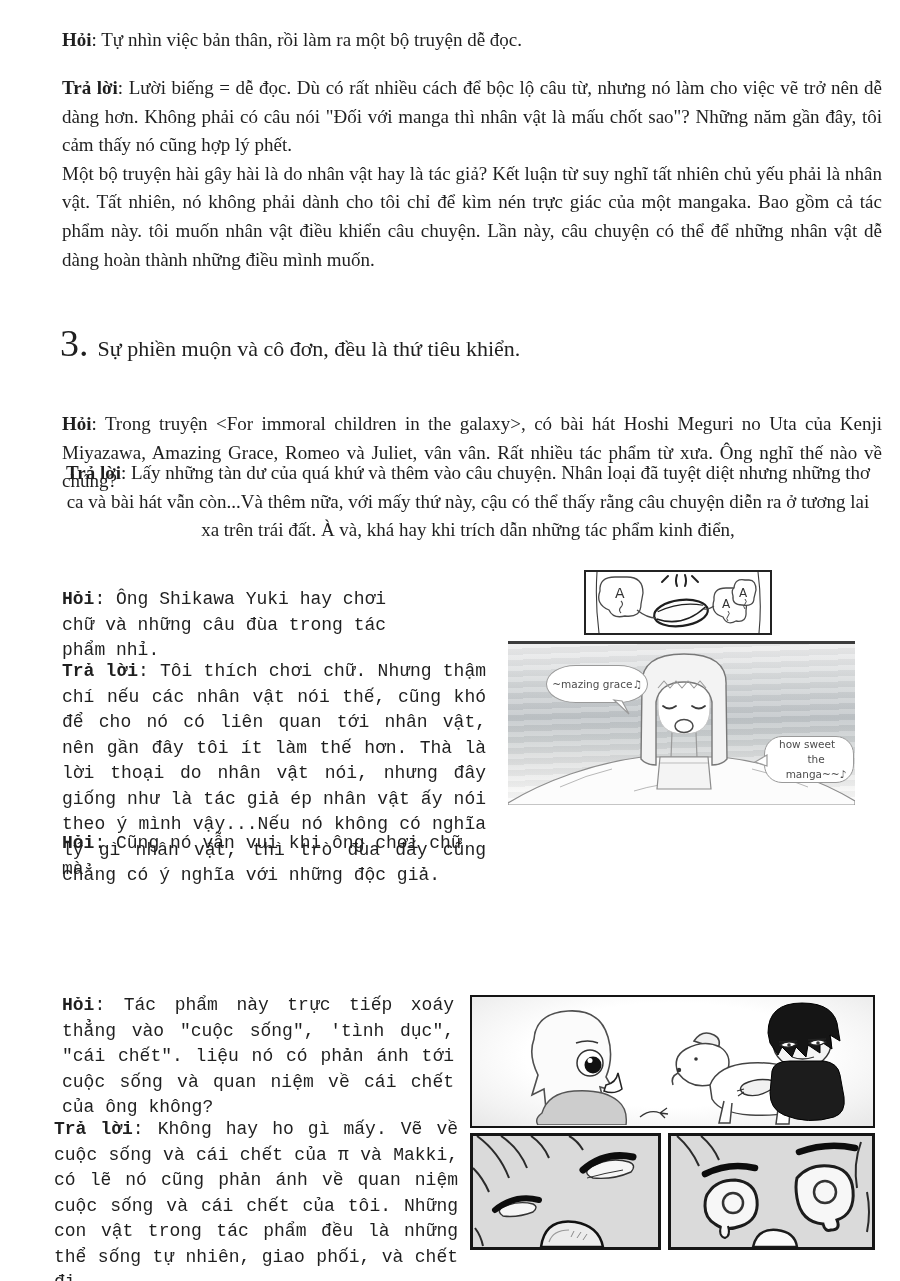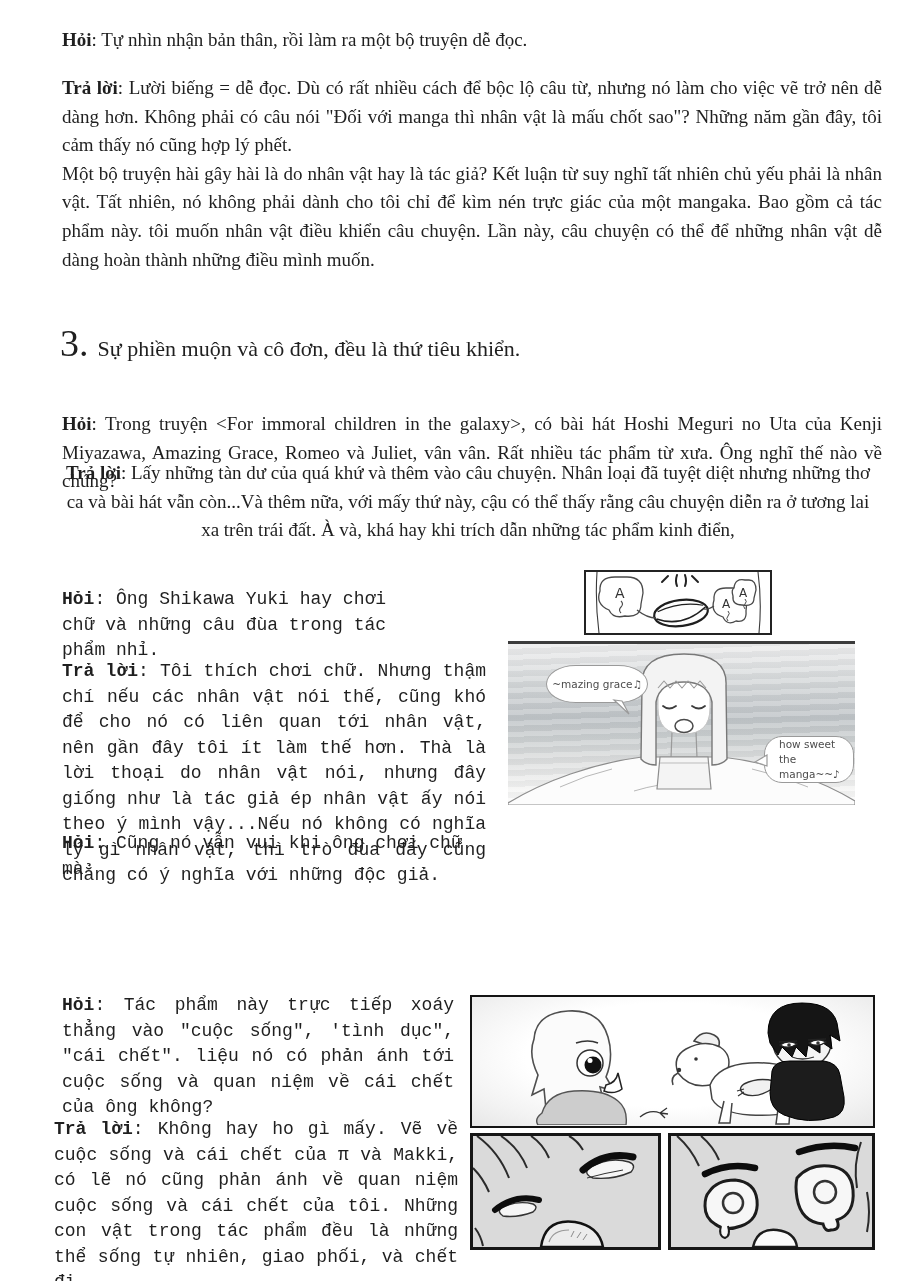--- a/index.html
+++ b/index.html
@@ -57,34 +57,34 @@
   #bub-grace {
     left:38px; top:21px; width:100px; height:36px;
     border-radius:55% 55% 55% 55% / 95% 95% 95% 95%;
     align-items:center;
     justify-content:center;
   }
   #bub-grace .tail { position:absolute; left:64px; top:33px; }
   #bub-sweet {
     left:256px; top:92px; width:90px; height:47px;
     border-radius:18px; flex-direction:column; justify-content:center;
-    align-items:flex-start; padding-left:14px; box-sizing:border-box; line-height:15px;
+    align-items:flex-start; padding-left:14px; box-sizing:border-box; line-height:15px;text-align:center;
   }
   #bub-sweet .tail { position:absolute; left:-11px; top:16px; }
 
   .atext { font-family:"DejaVu Sans", sans-serif; font-size:14px; fill:#333333; }
   .atext-sm { font-size:12px; }
 </style>
 </head>
 <body>
 
 <div class="page">
 
   <section class="block full" id="b-q1">
-    <p><b class="lbl">Hỏi</b><span>: </span><span>Tự nhìn nhận bản thân, rồi làm ra một bộ truyện dễ đọc.</span></p>
+    <p><b class="lbl">Hỏi</b><span>: </span><span>Tự nhìn việc bản thân, rồi làm ra một bộ truyện dễ đọc.</span></p>
   </section>
 
   <section class="block full just" id="b-a1">
     <p><b class="lbl">Trả lời</b><span>: </span><span>Lười biếng = dễ đọc. Dù có rất nhiều cách để bộc lộ câu từ, nhưng nó làm cho việc vẽ trở nên dễ dàng hơn. Không phải có câu nói "Đối với manga thì nhân vật là mấu chốt sao"? Những năm gần đây, tôi cảm thấy nó cũng hợp lý phết.</span></p>
     <p><span>Một bộ truyện hài gây hài là do nhân vật hay là tác giả? Kết luận từ suy nghĩ tất nhiên chủ yếu phải là nhân vật. Tất nhiên, nó không phải dành cho tôi chỉ để kìm nén trực giác của một mangaka. Bao gồm cả tác phẩm này. tôi muốn nhân vật điều khiển câu chuyện. Lần này, câu chuyện có thể để những nhân vật dễ dàng hoàn thành những điều mình muốn.</span></p>
   </section>
 
   <h1 class="block" id="b-heading"><span class="hnum">3.</span><span class="htitle">Sự phiền muộn và cô đơn, đều là thứ tiêu khiển.</span></h1>
 
   <section class="block full just" id="b-q2">

